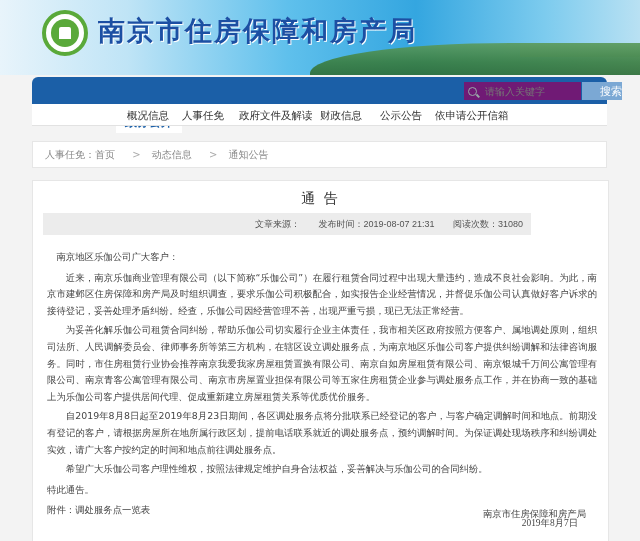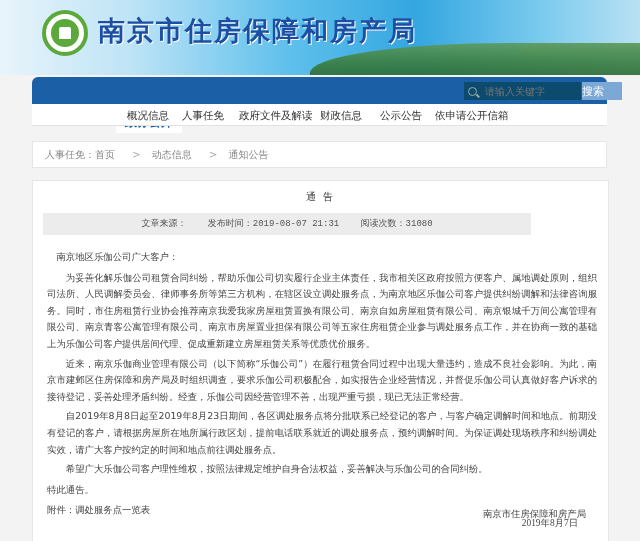--- a/index.html
+++ b/index.html
@@ -42,53 +42,53 @@
     background: #1b5fa7; border-radius: 6px 6px 0 0;
   }
   .nav-item {
     position: absolute; top: 0; height: 27px; line-height: 27px; color: #fff;
     font-size: 12px; font-weight: bold; text-align: center; margin-top: 29px;
   }
   .nav-item.active {
     background: #fff; color: #1b5fa7; border-radius: 6px 6px 0 0; top: 5px; height: 22px; line-height: 22px;
   }
   .search-box {
-    position: absolute; left: 432px; top: 5px; width: 117px; height: 18px; background: #0c4a6e;
+    position: absolute; left: 432px; top: 5px; width: 117px; height: 18px; background: #701a75;
     display: flex; align-items: center; padding-left: 4px;
   }
   .search-box .icon { width: 9px; height: 9px; border: 1.5px solid #9aa; border-radius: 50%; position: relative; margin-right: 8px; }
   .search-box .icon::after { content: ""; position: absolute; width: 4px; height: 1.5px; background: #9aa; right: -4px; bottom: -2px; transform: rotate(45deg); }
   .search-box input { border: none; outline: none; font-size: 10px; color: #999; width: 90px; background: transparent; font-family: "DejaVu Sans", sans-serif; }
   .search-btn {
     position: absolute; left: 550px; top: 5px; width: 40px; height: 18px; background: #7ba8d4; color: #fff;
-    font-size: 11px; line-height: 18px; text-align: left; border: none;
+    font-size: 11px; line-height: 18px; text-align: right; border: none;
   }
 
   .subnav {
     position: absolute; left: 32px; top: 104px; width: 575px; height: 22px; background: #fff;
     border-bottom: 1px solid #e2e2e2;
   }
   .subnav-item { position: absolute; top: 0; height: 22px; line-height: 22px; font-size: 10.5px; color: #333; }
 
   .breadcrumb {
     position: absolute; left: 32px; top: 141px; width: 575px; height: 27px; background: #fff;
     border: 1px solid #e6e6e6; font-size: 10px; color: #888; line-height: 25px; padding-left: 12px;
   }
   .breadcrumb span { margin-right: 6px; }
   .breadcrumb .sep { margin: 0 8px; color: #aaa; }
 
   .article {
     position: absolute; left: 32px; top: 180px; width: 577px; height: 370px; background: #fff;
     border: 1px solid #e6e6e6;
   }
-  .article-title { position: absolute; left: 0; width: 100%; top: 9px; text-align: center; font-size: 10px; color: #333; letter-spacing: 2px; }
+  .article-title { position: absolute; left: 0; width: 100%; top: 9px; text-align: center; font-size: 14px; color: #333; letter-spacing: 2px; }
   .meta {
     position: absolute; left: 10px; top: 32px; width: 488px; height: 22px; background: #ececec;
-    font-size: 9px; color: #555; line-height: 22px; text-align: center;
-    font-family: Liberation Mono, monospace;
+    font-size: 9px; color: #555; line-height: 22px; text-align: right;
+    font-family: Liberation Sans, sans-serif;
   }
   .meta span { margin: 0 8px; }
   .content { position: absolute; left: 14px; top: 68px; width: 550px; font-size: 9.4px; line-height: 16.6px; color: #444; }
   .content p { margin-bottom: 3px; text-indent: 2em; text-align: justify; }
   .content p.greeting { text-indent: 1em; margin-bottom: 4px; }
   .content p.plain { text-indent: 0; margin-top: 4px; }
   .sign { position: absolute; right: 22px; width: 200px; text-align: right; font-size: 9.4px; color: #444; }
 </style>
 </head>
 <body>
@@ -135,22 +135,22 @@
 
 <div class="article">
   <div class="article-title">通 告</div>
   <div class="meta">
     <span>文章来源：</span>
     <span>发布时间：2019-08-07 21:31</span>
     <span>阅读次数：31080</span>
   </div>
   <div class="content">
     <p class="greeting">南京地区乐伽公司广大客户：</p>
+    <p>近来，南京乐伽商业管理有限公司（以下简称“乐伽公司”）在履行租赁合同过程中出现大量违约，造成不良社会影响。为此，南京市建邺区住房保障和房产局及时组织调查，要求乐伽公司积极配合，如实报告企业经营情况，并督促乐伽公司认真做好客户诉求的接待登记，妥善处理矛盾纠纷。经查，乐伽公司因经营管理不善，出现严重亏损，现已无法正常经营。</p>
     <p>为妥善化解乐伽公司租赁合同纠纷，帮助乐伽公司切实履行企业主体责任，我市相关区政府按照方便客户、属地调处原则，组织司法所、人民调解委员会、律师事务所等第三方机构，在辖区设立调处服务点，为南京地区乐伽公司客户提供纠纷调解和法律咨询服务。同时，市住房租赁行业协会推荐南京我爱我家房屋租赁置换有限公司、南京自如房屋租赁有限公司、南京银城千万间公寓管理有限公司、南京青客公寓管理有限公司、南京市房屋置业担保有限公司等五家住房租赁企业参与调处服务点工作，并在协商一致的基础上为乐伽公司客户提供居间代理、促成重新建立房屋租赁关系等优质优价服务。</p>
-    <p>近来，南京乐伽商业管理有限公司（以下简称“乐伽公司”）在履行租赁合同过程中出现大量违约，造成不良社会影响。为此，南京市建邺区住房保障和房产局及时组织调查，要求乐伽公司积极配合，如实报告企业经营情况，并督促乐伽公司认真做好客户诉求的接待登记，妥善处理矛盾纠纷。经查，乐伽公司因经营管理不善，出现严重亏损，现已无法正常经营。</p>
     <p>自2019年8月8日起至2019年8月23日期间，各区调处服务点将分批联系已经登记的客户，与客户确定调解时间和地点。前期没有登记的客户，请根据房屋所在地所属行政区划，提前电话联系就近的调处服务点，预约调解时间。为保证调处现场秩序和纠纷调处实效，请广大客户按约定的时间和地点前往调处服务点。</p>
     <p>希望广大乐伽公司客户理性维权，按照法律规定维护自身合法权益，妥善解决与乐伽公司的合同纠纷。</p>
     <p class="plain">特此通告。</p>
     <p class="plain">附件：调处服务点一览表</p>
   </div>
   <div class="sign" style="top:327px;">南京市住房保障和房产局</div>
   <div class="sign" style="top:336px;right:30px;font-family:Liberation Serif, serif;">2019年8月7日</div>
 </div>
 
 </body></html>

